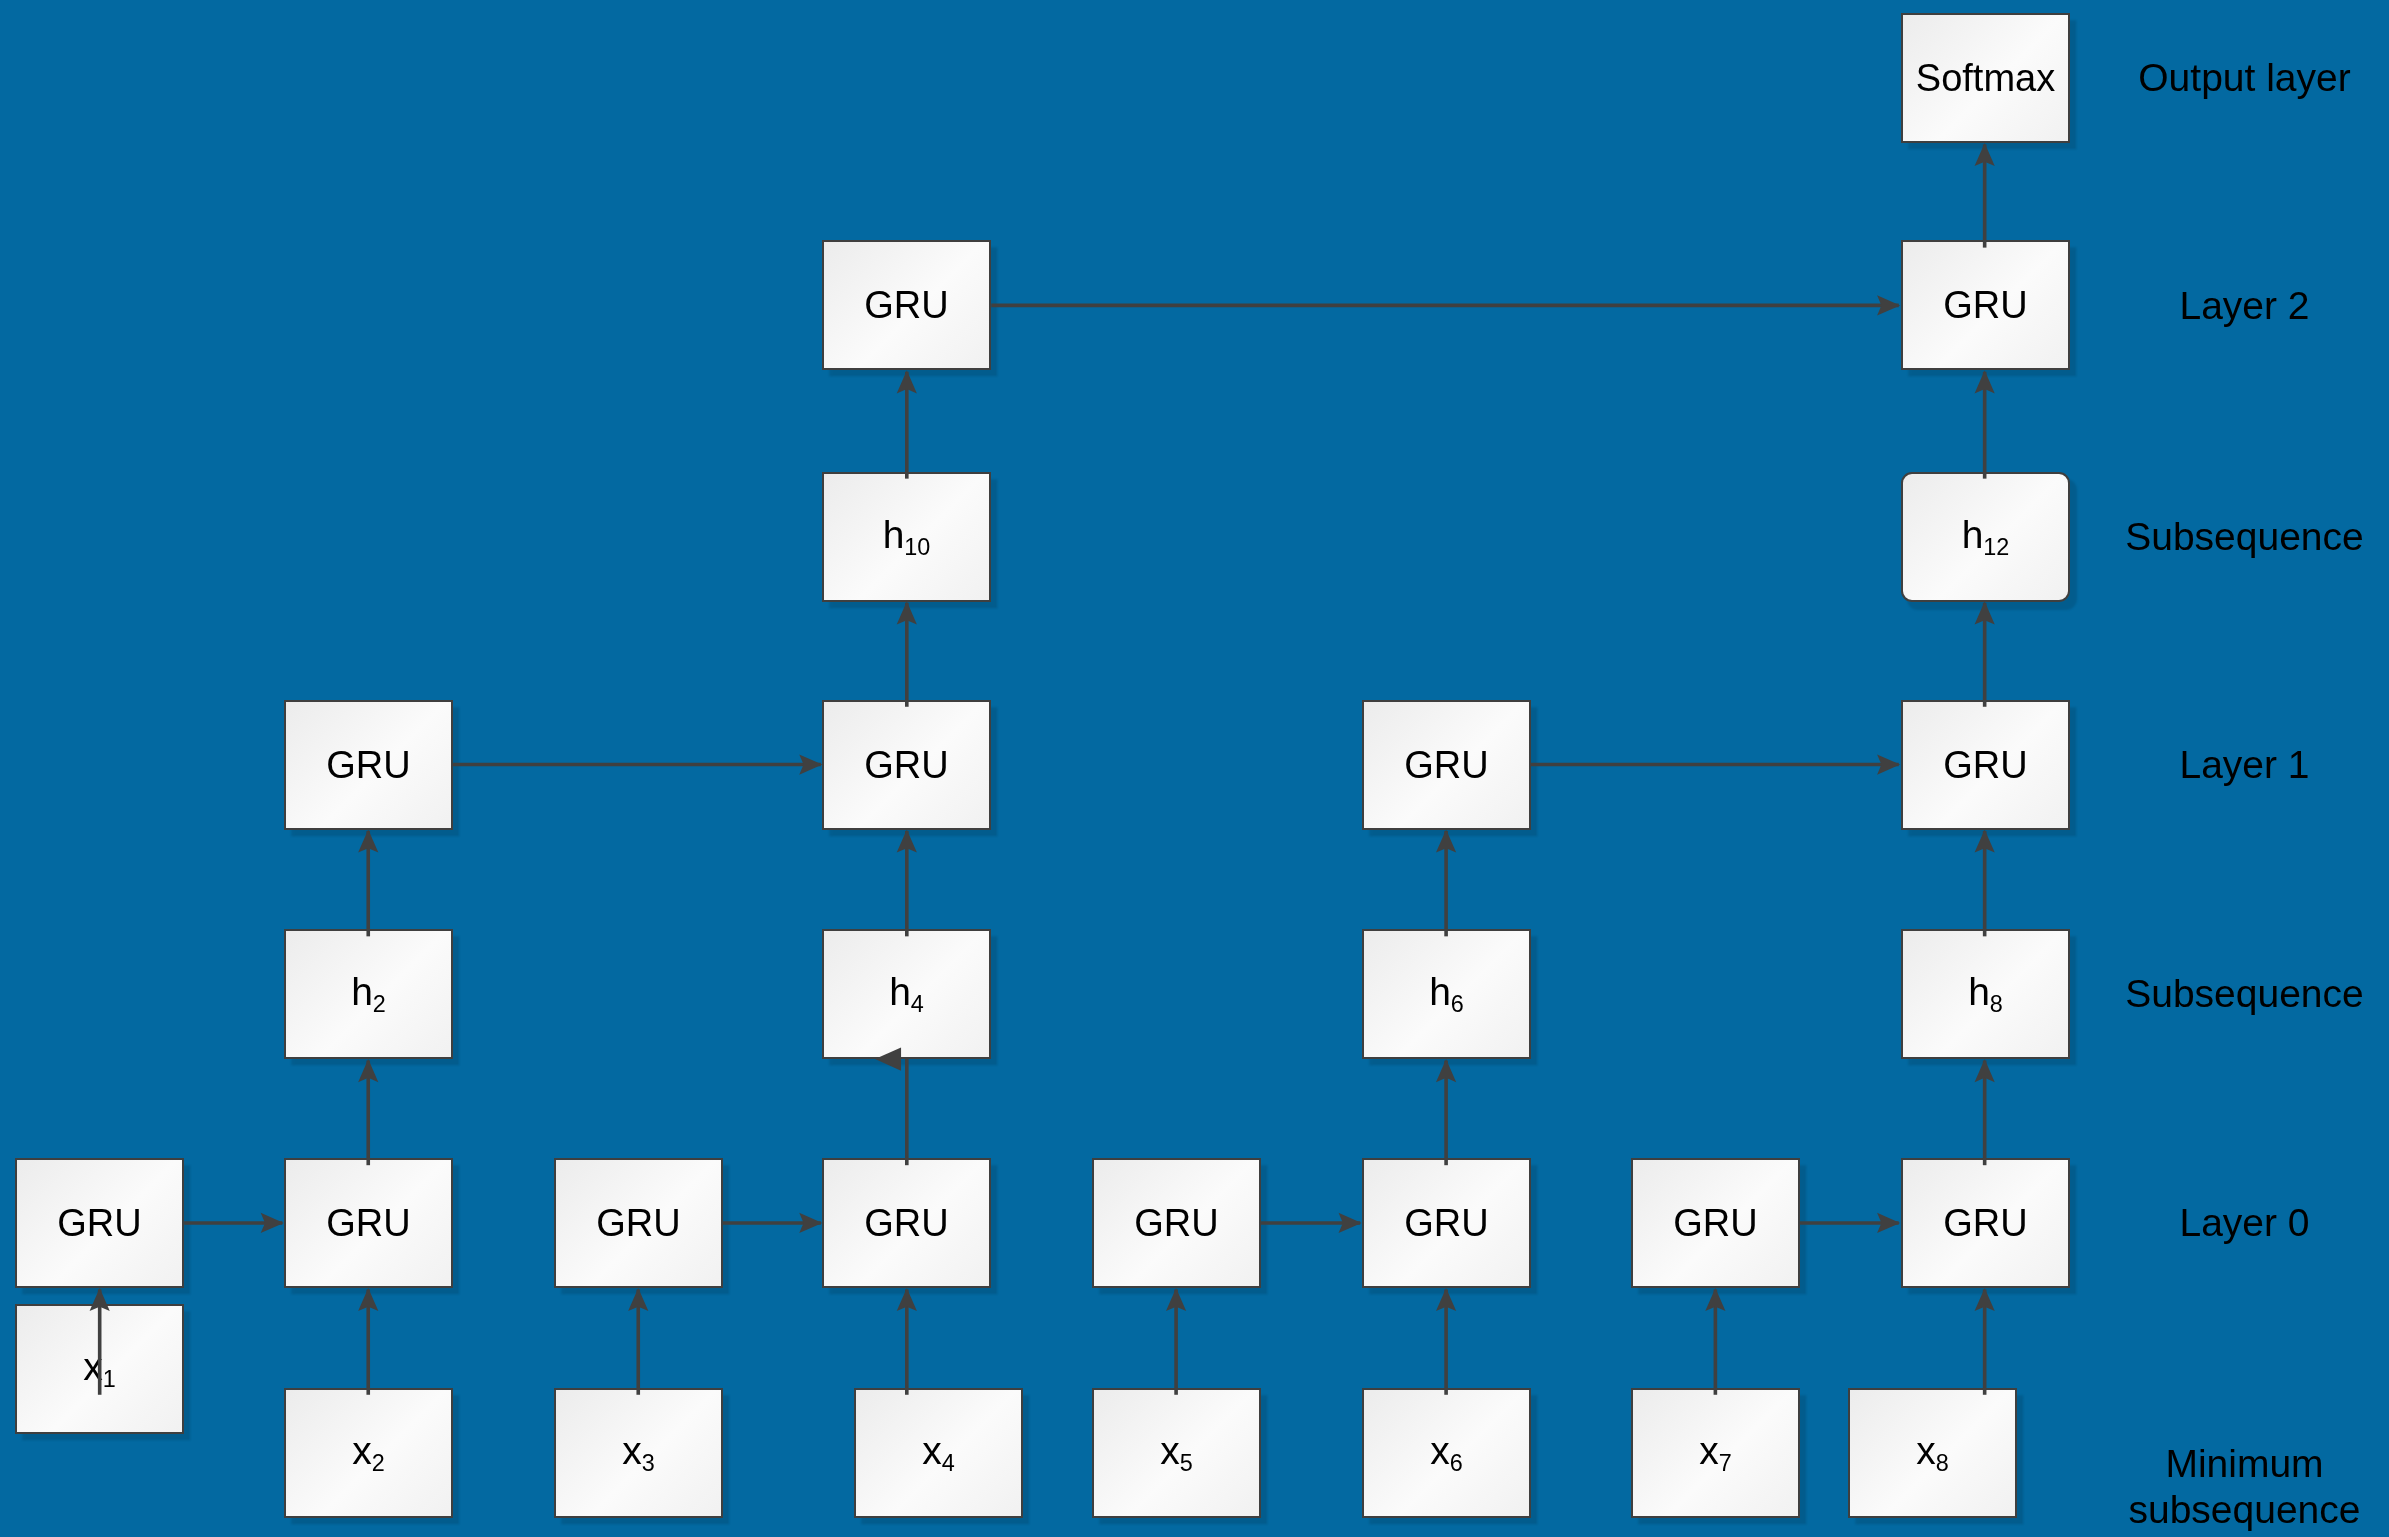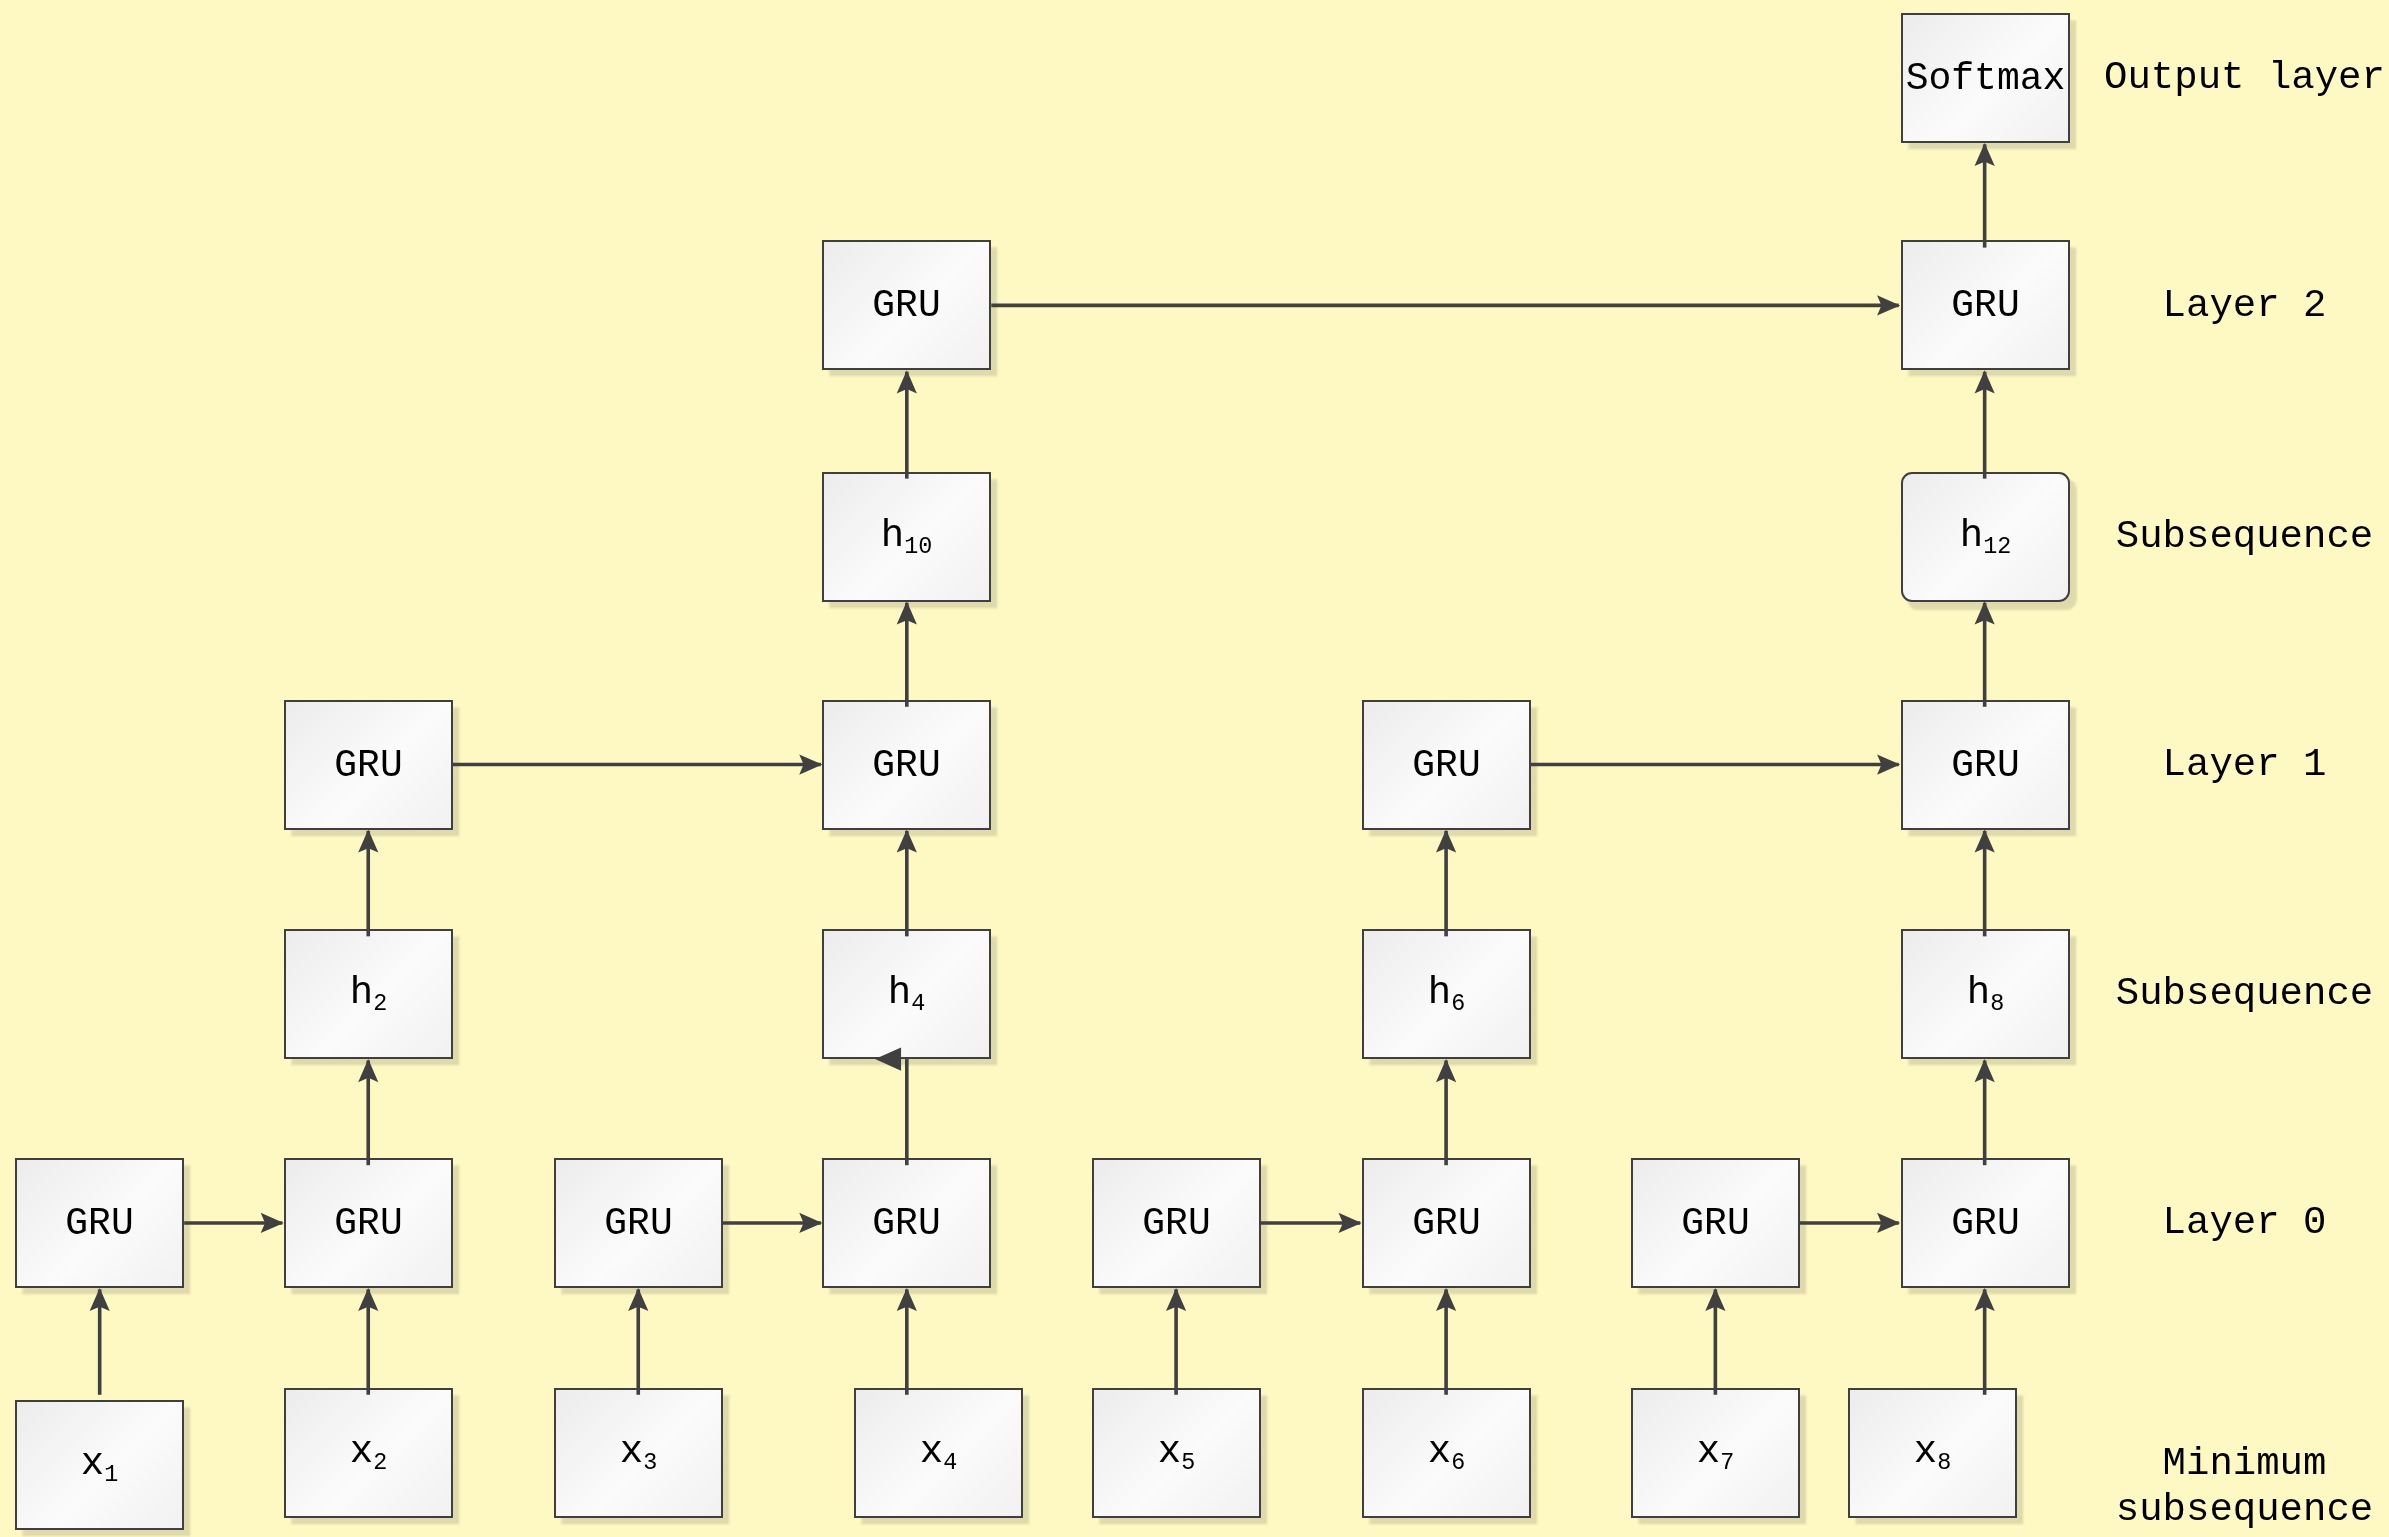--- a/index.html
+++ b/index.html
@@ -1,18 +1,18 @@
 <!DOCTYPE html>
 <html style="font-size:11.6px"><head>
 <meta charset="utf-8">
 <style>
   html,body{margin:0;padding:0;background:#ffffff;}
   .canvas{
-    position:relative;width:2389px;height:1537px;background:#fef9c3;
-    font-family:Liberation Mono, monospace;overflow:hidden;
+    position:relative;width:2389px;height:1537px;background:#0369a1;
+    font-family:Liberation Sans, sans-serif;overflow:hidden;
   }
   .node{
     position:absolute;width:169px;height:130px;box-sizing:border-box;
     border:2.2px solid #3f3f3f;
     background:linear-gradient(135deg,#ececec 0%,#fbfbfb 55%,#f1f1f1 100%);
     box-shadow:6.5px 7.2px 2.2px rgba(0,0,0,0.12);
     display:flex;align-items:center;justify-content:center;
     color:#000;
   }
   .node .txt{white-space:nowrap;}
@@ -86,21 +86,21 @@
       </div>
       <div class="node plain" style="left: 1362px; top: 1158px;">
         <span class="txt"><span>GRU</span></span>
       </div>
       <div class="node plain" style="left: 1631px; top: 1158px;">
         <span class="txt"><span>GRU</span></span>
       </div>
       <div class="node plain" style="left: 1901px; top: 1158px;">
         <span class="txt"><span>GRU</span></span>
       </div>
-      <div class="node math" style="left: 15px; top: 1400px;">
+      <div class="node math" style="left: 15px; top: 1304px;">
         <span class="txt"><span>x</span><span class="sub">1</span></span>
       </div>
       <div class="node math" style="left: 284px; top: 1388px;">
         <span class="txt"><span>x</span><span class="sub">2</span></span>
       </div>
       <div class="node math" style="left: 554px; top: 1388px;">
         <span class="txt"><span>x</span><span class="sub">3</span></span>
       </div>
       <div class="node math" style="left: 822px; top: 1388px; margin-left: 32px;">
         <span class="txt"><span>x</span><span class="sub">4</span></span>

